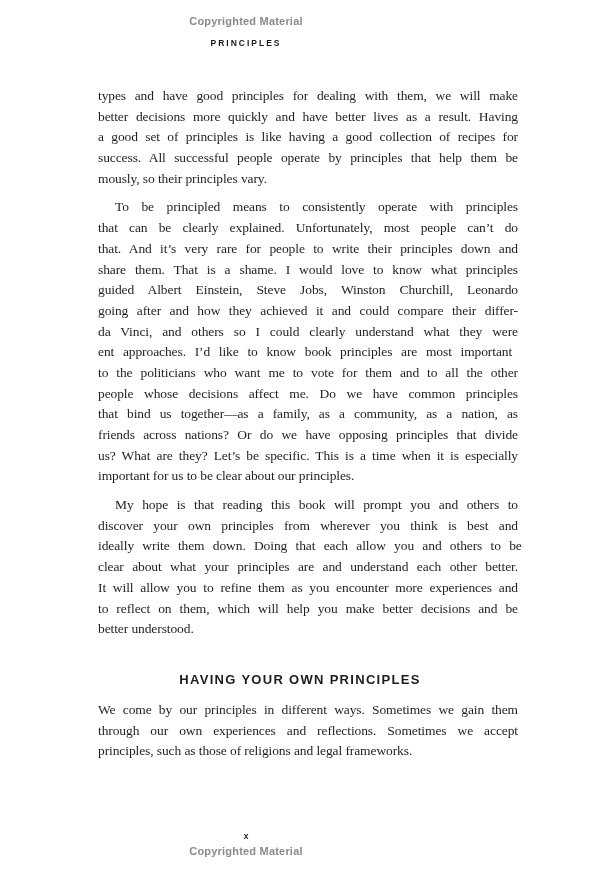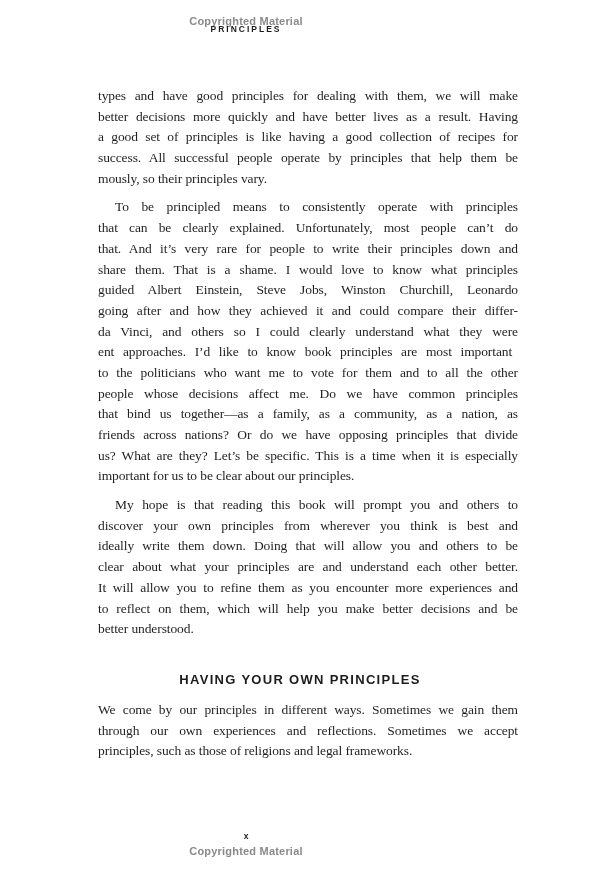--- a/index.html
+++ b/index.html
@@ -24,21 +24,21 @@
   .notice {
     font-family: "Liberation Sans", sans-serif;
     font-weight: bold;
     font-size: 11px;
     color: #8a8a8a;
     letter-spacing: 0.2px;
   }
   .top-notice    { top: 15px; }
   .bottom-notice { top: 845px; }
   .running-header {
-    top: 24px;
+    top: 38px;
     font-family: "Liberation Sans", sans-serif;
     font-weight: bold;
     font-size: 8.5px;
     letter-spacing: 2px;
     color: #1a1a1a;
   }
   .page-number {
     top: 831px;
     font-family: "Liberation Sans", sans-serif;
     font-weight: bold;
@@ -103,21 +103,21 @@
         <div class="bline"><span style="word-spacing: 4.72321px;">to the politicians who want me to vote for them and to all the other</span></div>
         <div class="bline"><span style="word-spacing: 7.3941px;">people whose decisions affect me. Do we have common principles</span></div>
         <div class="bline"><span style="word-spacing: 5.85938px;">that bind us together—as a family, as a community, as a nation, as</span></div>
         <div class="bline"><span style="word-spacing: 5.12344px;">friends across nations? Or do we have opposing principles that divide</span></div>
         <div class="bline"><span style="word-spacing: 2.84933px;">us? What are they? Let’s be specific. This is a time when it is especially</span></div>
         <div class="bline last"><span style="word-spacing: 0px; text-align: center;">important for us to be clear about our principles.</span></div>
       </div>
       <div class="paragraph">
         <div class="bline indent"><span style="word-spacing: 5.36068px;">My hope is that reading this book will prompt you and others to</span></div>
         <div class="bline"><span style="word-spacing: 7.09687px;">discover your own principles from wherever you think is best and</span></div>
-        <div class="bline"><span style="word-spacing: 5.03255px;">ideally write them down. Doing that will allow you and others to be</span></div>
+        <div class="bline"><span style="word-spacing: 5.03255px;">ideally write them down. Doing that each allow you and others to be</span></div>
         <div class="bline"><span style="word-spacing: 5.17656px;">clear about what your principles are and understand each other better.</span></div>
         <div class="bline"><span style="word-spacing: 3.53125px;">It will allow you to refine them as you encounter more experiences and</span></div>
         <div class="bline"><span style="word-spacing: 4.79427px;">to reflect on them, which will help you make better decisions and be</span></div>
         <div class="bline last"><span style="word-spacing: 0px;">better understood.</span></div>
       </div>
       <div class="section-heading">HAVING YOUR OWN PRINCIPLES</div>
       <div class="paragraph">
         <div class="bline"><span style="word-spacing: 4.01136px;">We come by our principles in different ways. Sometimes we gain them</span></div>
         <div class="bline"><span style="word-spacing: 7.79883px;">through our own experiences and reflections. Sometimes we accept</span></div>
         <div class="bline last"><span style="word-spacing: 0px;">principles, such as those of religions and legal frameworks.</span></div>

